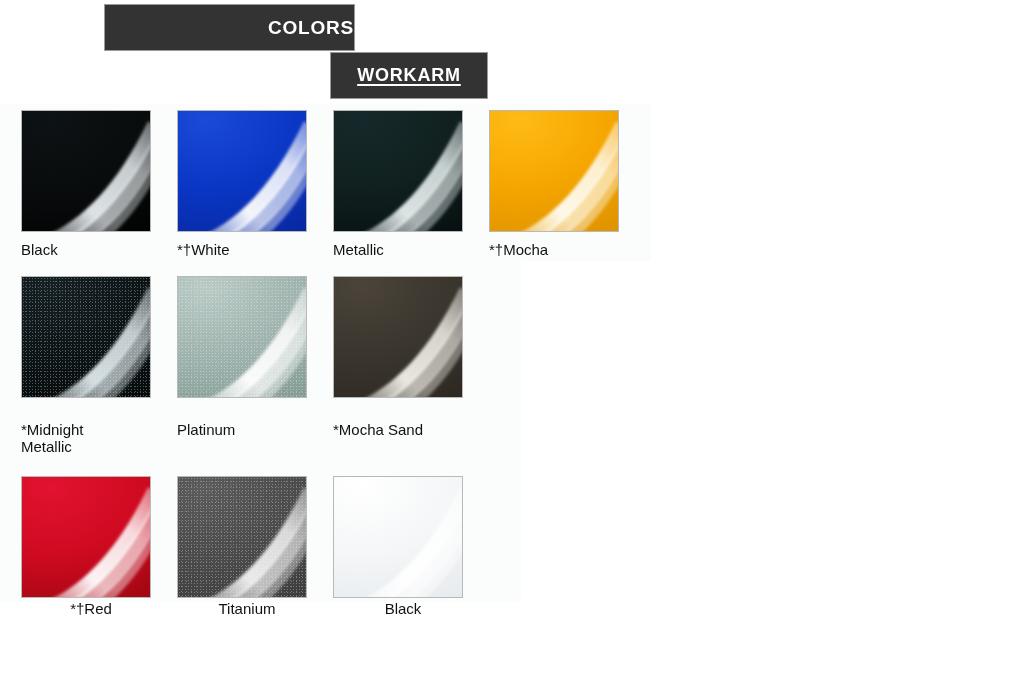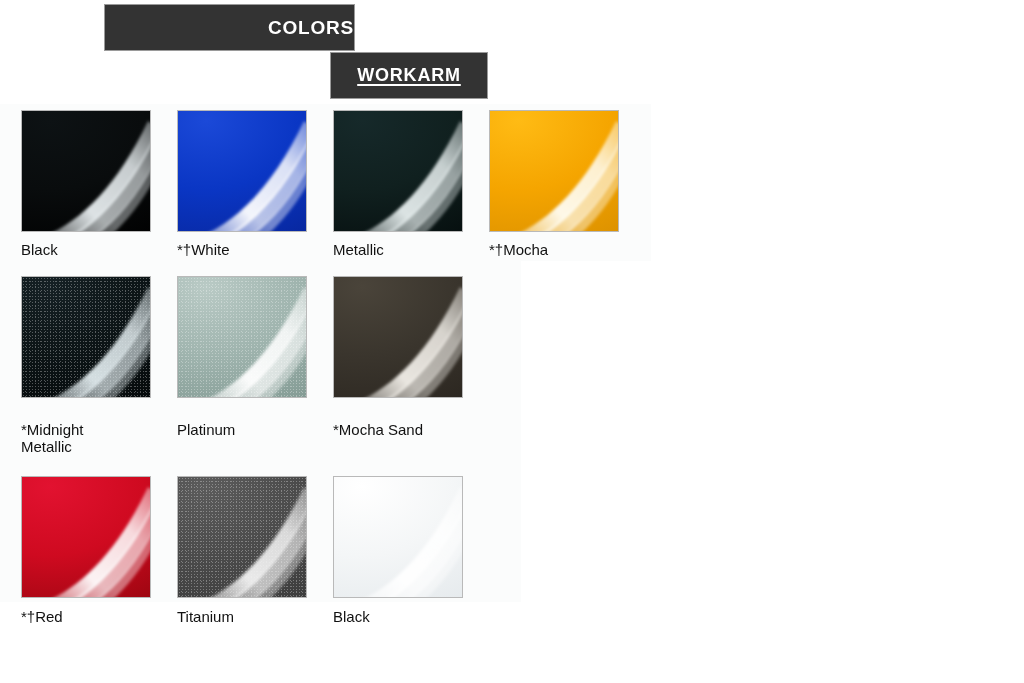--- a/index.html
+++ b/index.html
@@ -107,21 +107,21 @@
   }
 
   
   #row-1 { margin-left: 0; }
   #row-1 .swatch { height: 120px; }
   #row-2 { margin-top: 18px; }
   #row-3 { margin-top: 21px; }
   #row-2 .swatch, #row-3 .swatch { height: 120px; }
   #row-1 .label { margin-top: 9px; }
   #row-2 .label { margin-top: 23px; }
-  #row-3 .label { margin-top: 10px; }
+  #row-3 .label { margin-top: 2px; text-align: center; }
 </style>
 </head>
 <body>
 
 <div class="bg-panel" id="panel-upper"></div>
 <div class="bg-panel" id="panel-lower"></div>
 
 <div class="banner" id="banner-colors">
   <span class="banner-text">COLORS</span>
 </div>

